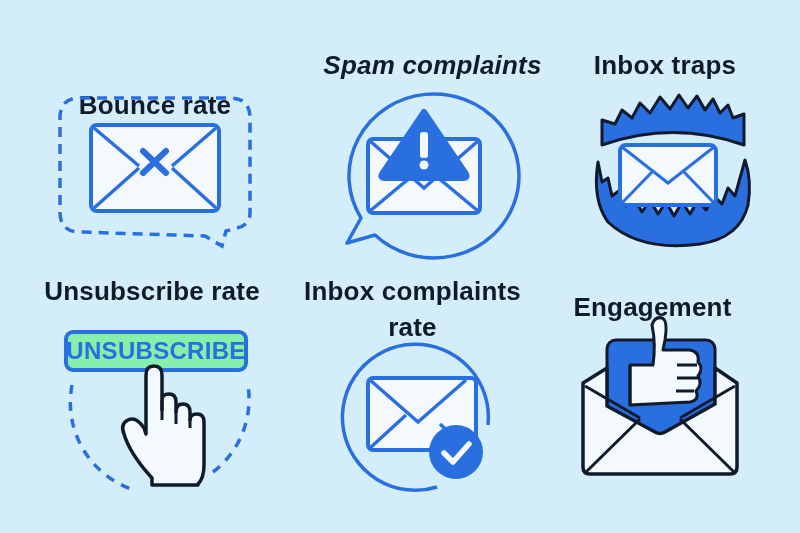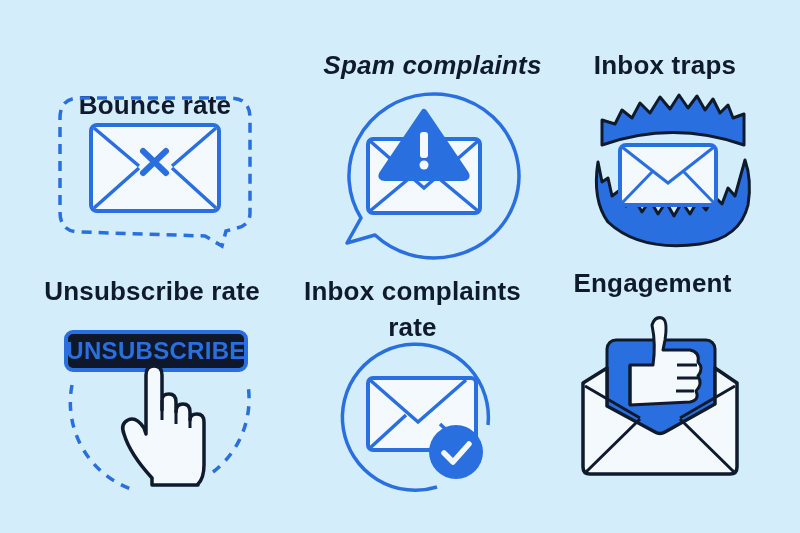--- a/index.html
+++ b/index.html
@@ -2,21 +2,21 @@
 <html><head>
 <meta charset="utf-8">
 <style>
   html, body { margin:0; padding:0; }
   body { width:800px; height:533px; background:#d4edfb; overflow:hidden; position:relative;
          font-family:"Liberation Sans","DejaVu Sans",sans-serif; }
   .title { position:absolute; color:#0f1b2d; font-weight:700; font-size:26px; text-align:center;
            letter-spacing:0.2px; line-height:30px; white-space:nowrap; }
   svg { position:absolute; overflow:visible; }
   .unsub-btn { position:absolute; left:64px; top:330px; width:184px; height:42px; box-sizing:border-box;
-               border:4px solid #2a6fe0; border-radius:9px; background:#0f172a; color:#2a6fe0;
+               border:4px solid #2a6fe0; border-radius:9px; background:#86efac; color:#2a6fe0;
                font-weight:700; font-size:24px; display:flex; align-items:center; justify-content:center;
                letter-spacing:0.3px; }
 </style>
 </head>
 <body>
 
 <div class="title" style="left:40px;top:50px;width:230px;margin-top:40px;">Bounce rate</div>
 <svg width="800" height="533" style="left:0;top:0;pointer-events:none">
   <path d="M80,98 L230,98 Q250,98 250,118 L250,213 Q250,225 237,228 L226,231 L222,246 L205,236 L80,232 Q60,232 60,212 L60,118 Q60,98 80,98 Z" fill="none" stroke="#2a6fe0" stroke-width="3.5" stroke-dasharray="10,7"></path>
   <rect x="91" y="125" width="128" height="86" rx="6" fill="#f4f9fd" stroke="#2a6fe0" stroke-width="4"></rect>
@@ -55,20 +55,20 @@
 <div class="title" style="left:290px;top:276px;width:245px;">Inbox complaints</div>
 <div class="title" style="left:290px;top:312px;width:245px;">rate</div>
 <svg width="800" height="533" style="left:0;top:0;pointer-events:none">
   <path d="M437,487 A73,73 0 1,1 488,425" fill="none" stroke="#2a6fe0" stroke-width="3.5"></path>
   <rect x="368" y="378" width="108" height="72" rx="5" fill="#f4f9fd" stroke="#2a6fe0" stroke-width="4"></rect>
   <path d="M370,380 L418,422 L466,380 M370,448 L406,415 M466,448 L440,424" stroke="#2a6fe0" stroke-width="3.5" fill="none"></path>
   <circle cx="456" cy="452" r="27" fill="#2a6fe0"></circle>
   <path d="M444,453 L453,462 L469,444" stroke="#f4f9fd" stroke-width="5.5" fill="none" stroke-linecap="round" stroke-linejoin="round"></path>
 </svg>
 
-<div class="title" style="left:560px;top:268px;width:185px;">Engagement</div>
+<div class="title" style="left:560px;top:292px;width:185px;">Engagement</div>
 <svg width="800" height="533" style="left:0;top:0;pointer-events:none">
   <rect x="607" y="340" width="108" height="95" rx="9" fill="#2a6fe0" stroke="#0f1b2d" stroke-width="3"></rect>
   <path d="M630,365 L653,365 Q656,344 652,325 Q655,316 662,318 Q668,320 665,340 L663,350 L690,350 Q700,352 698,362 Q704,368 698,376 Q703,384 696,391 Q700,400 690,402 L630,405 Z" fill="#f4f9fd" stroke="#0f1b2d" stroke-width="3" stroke-linejoin="round"></path>
   <path d="M677,365 L697,365 M677,378 L698,378 M676,391 L694,391 M630,365 L630,405" stroke="#0f1b2d" stroke-width="3" fill="none"></path>
   <path d="M583,383 L607,368 L607,406 L655,432 Q660,435 665,432 L715,404 L715,368 L737,383 L737,467 Q737,474 730,474 L590,474 Q583,474 583,467 Z" fill="#f4f9fd" stroke="#0f1b2d" stroke-width="3.5" stroke-linejoin="round"></path>
   <path d="M585,386 L640,418 M735,386 L680,418 M586,472 L640,419 M734,472 L680,419" stroke="#0f1b2d" stroke-width="3" fill="none"></path>
 </svg>
 
 </body></html>

